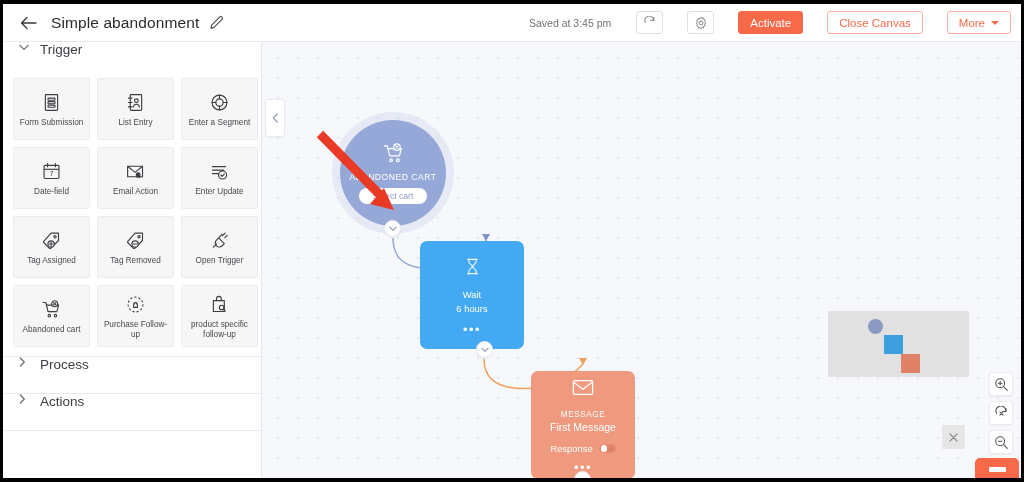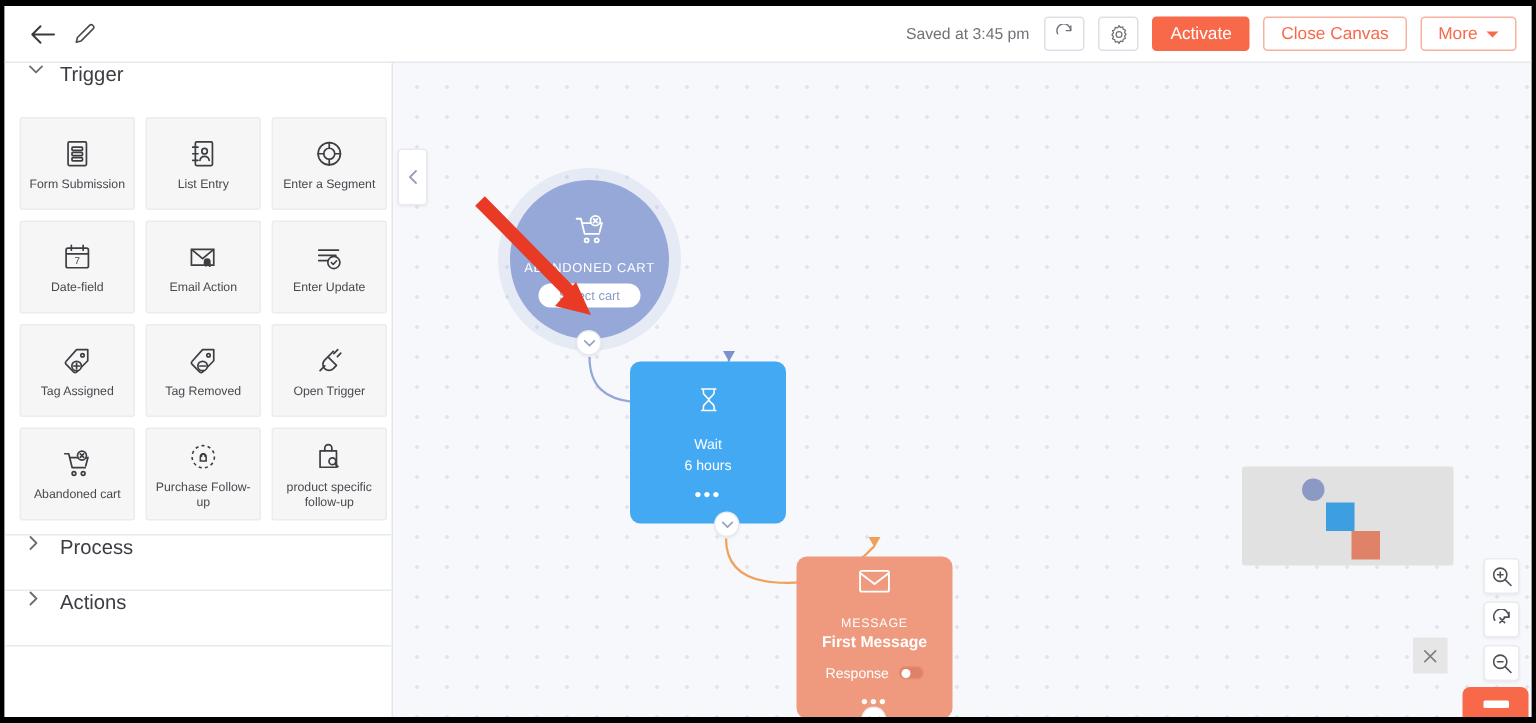--- a/index.html
+++ b/index.html
@@ -41,21 +41,21 @@
     letter-spacing: .1px;
     white-space: nowrap;
   }
   .pencil-icon {
     margin-left: 9px; width: 16px; height: 16px;
     display: inline-flex; align-items: center; justify-content: center;
     cursor: pointer;
   }
   .hdr-right {
     margin-left: auto;
-    display: flex; align-items: center; gap: 9px;
+    display: flex; align-items: center; gap: 24px;
   }
   .saved-text {
     font-size: 10.5px; color: #6f7277; white-space: nowrap;
     margin-right: 1px;
   }
   .icon-btn {
     width: 27px; height: 23px;
     border: 1px solid #dcdfe4; border-radius: 3px;
     background: #fff;
     display: flex; align-items: center; justify-content: center;
@@ -180,21 +180,21 @@
     display: flex; flex-direction: column;
     align-items: center; justify-content: center;
     cursor: pointer;
   }
   .node-wait { left: 158px; top: 199px; background: #42a9f2; }
   .node-msg  { left: 269px; top: 329px; background: #ef9a7f; }
   .node-box .n-ico { margin-bottom: 8px; }
   .node-box .n-l1 { font-size: 9.4px; color: #fff; line-height: 1.45; }
   .node-box .n-l2 { font-size: 9.4px; color: #fff; line-height: 1.45; }
   .node-msg .n-l1 { font-size: 8.3px; letter-spacing: .5px; text-transform: uppercase; }
-  .node-msg .n-l2 { font-size: 10.5px; font-weight: bold; }
+  .node-msg .n-l2 { font-size: 10.5px; font-weight: normal; }
   .dots {
     margin-top: 11px; color: #fff; font-size: 13px;
     letter-spacing: 1.4px; line-height: 6px;
     cursor: pointer;
   }
   .resp-row {
     display: flex; align-items: center; gap: 6px;
     margin-top: 7px;
   }
   .resp-row .rlabel { font-size: 9.4px; color: #fff; }
@@ -285,20 +285,21 @@
 <body>
 
 <div id="app">
 
   <div class="header">
     <div class="back-arrow">
       <svg width="17" height="14" viewBox="0 0 17 14" fill="none" stroke="#3a3a3a" stroke-width="1.3">
         <path d="M7 1.5L1.5 7L7 12.5M1.5 7H16" stroke-linecap="round" stroke-linejoin="round"></path>
       </svg>
     </div>
+    <div class="page-title">Simple abandonment</div>
     <div class="pencil-icon">
       <svg width="15" height="15" viewBox="0 0 16 16" fill="none" stroke="#4a4a4a" stroke-width="1.15">
         <path d="M11.6 1.9a1.3 1.3 0 011.9 0l.6.6a1.3 1.3 0 010 1.9L5.3 13.2 2 14l.8-3.3 8.8-8.8z" stroke-linejoin="round"></path>
       </svg>
     </div>
 
     <div class="hdr-right">
       <div class="saved-text">Saved at 3:45 pm</div>
 
       <div class="icon-btn">

